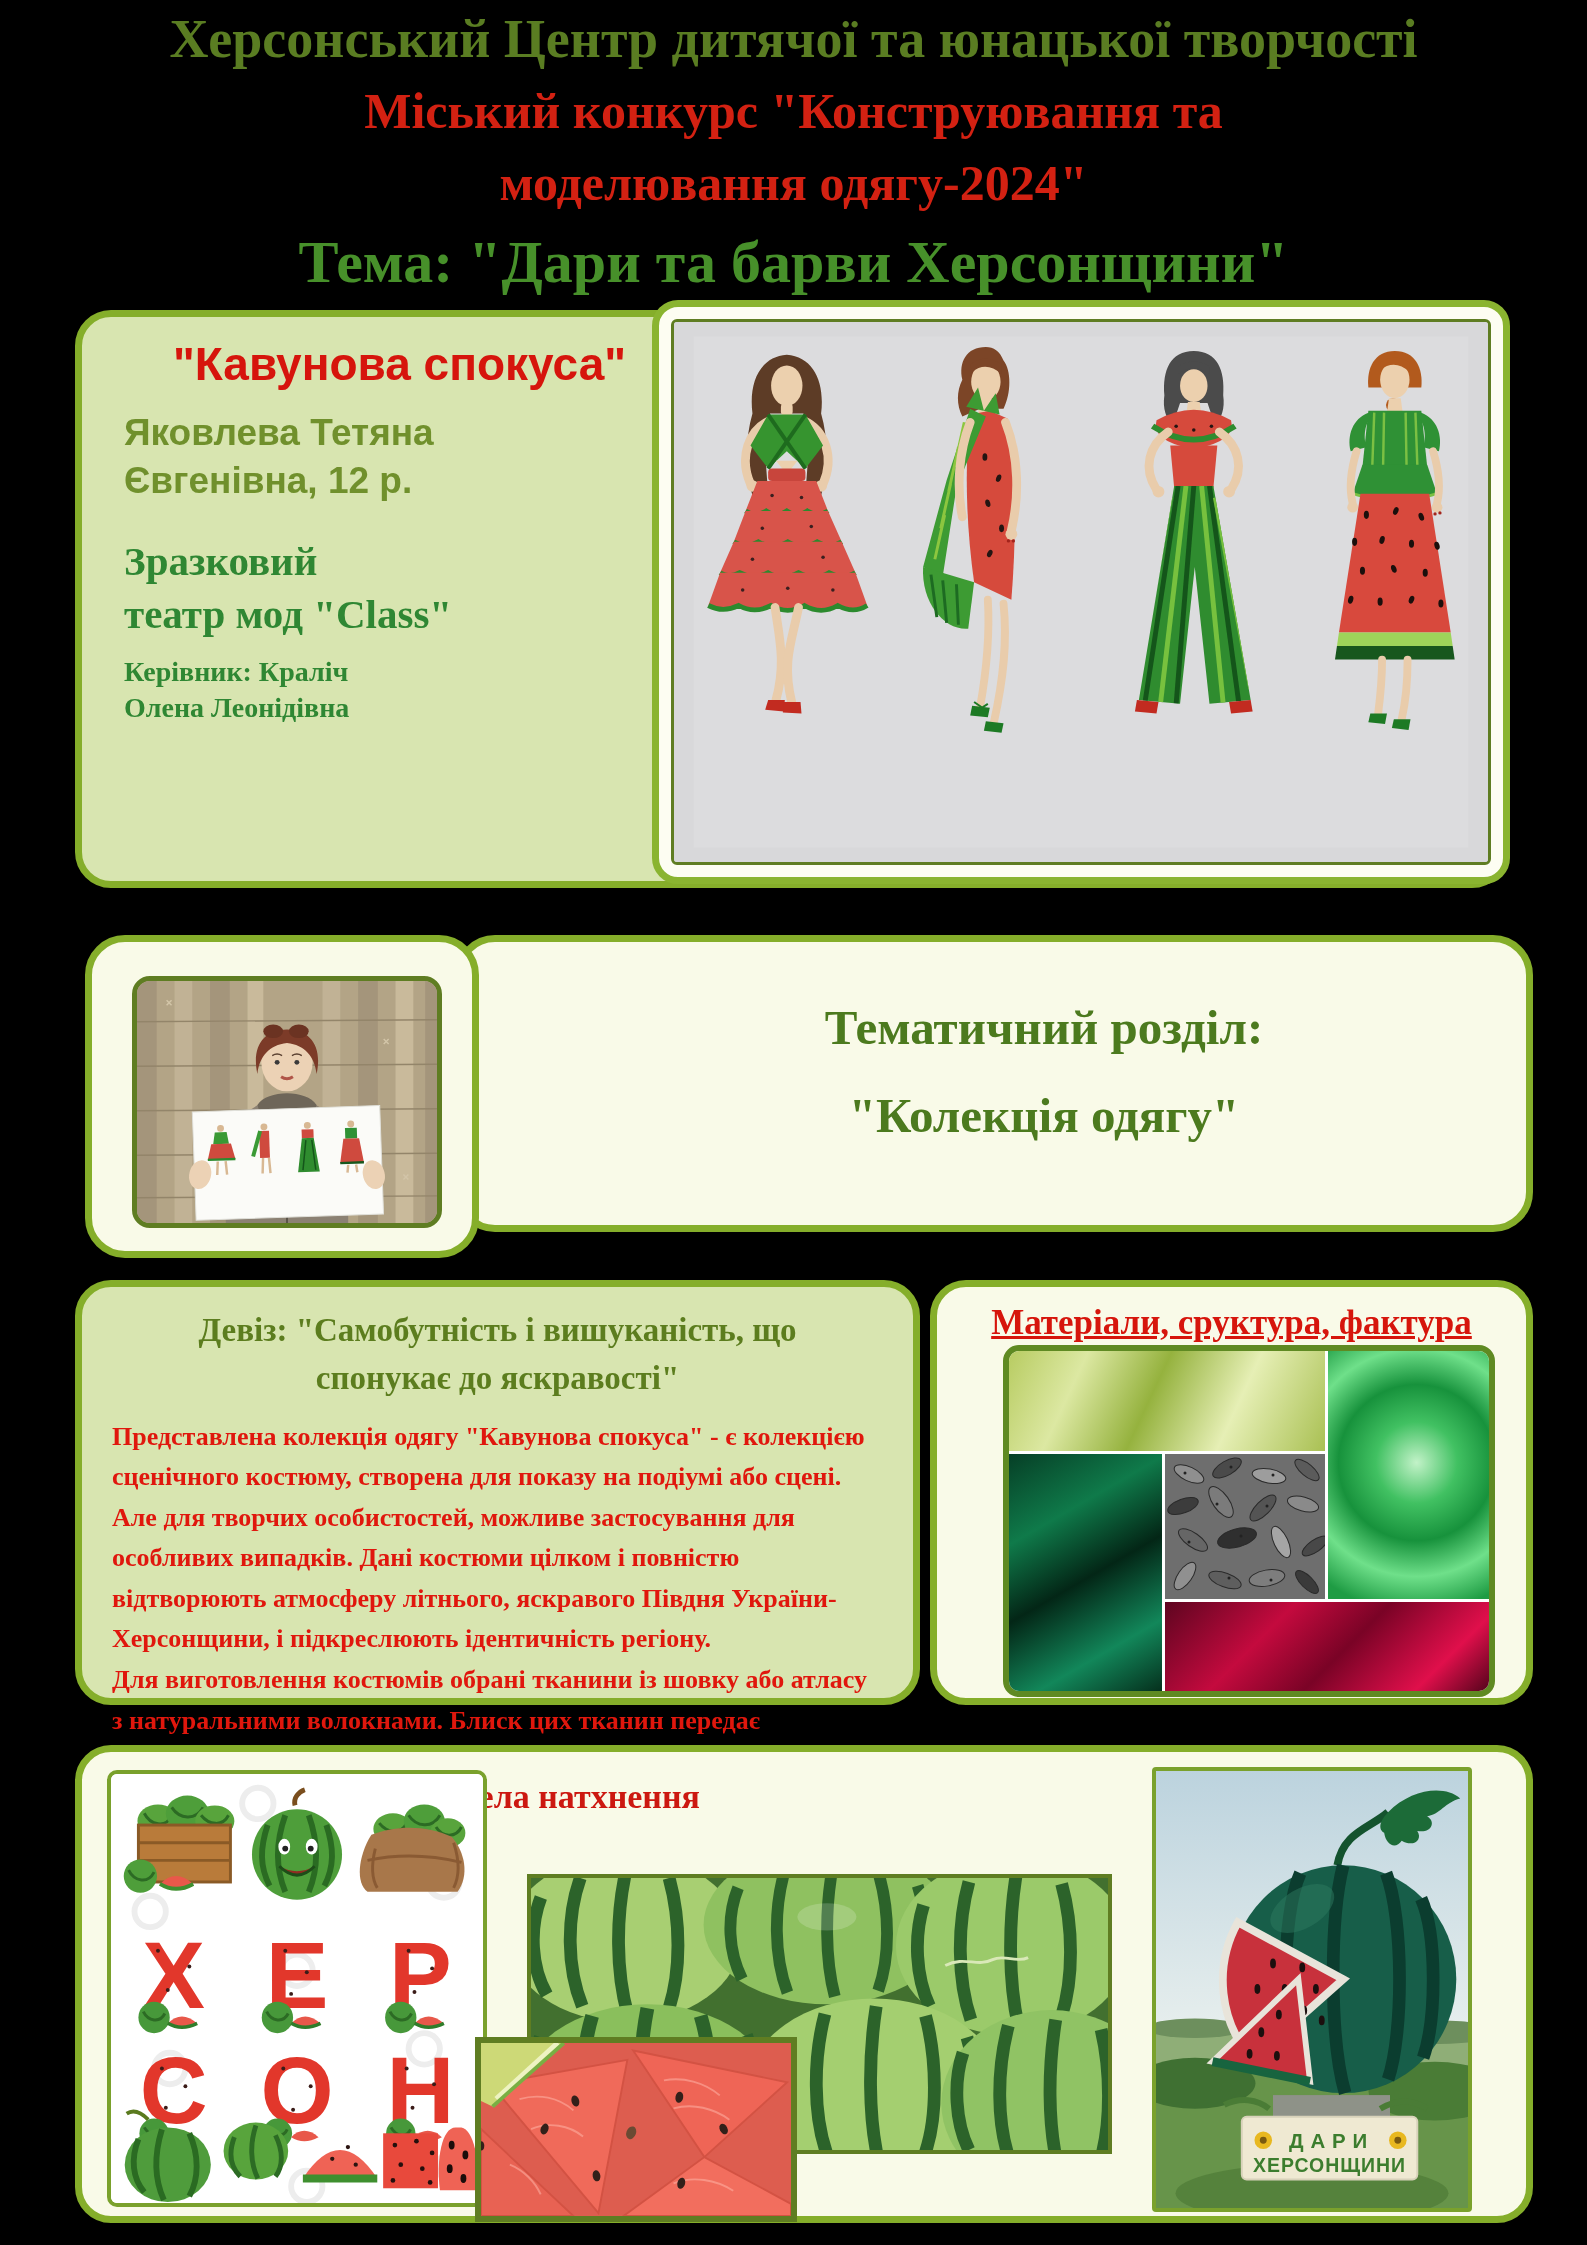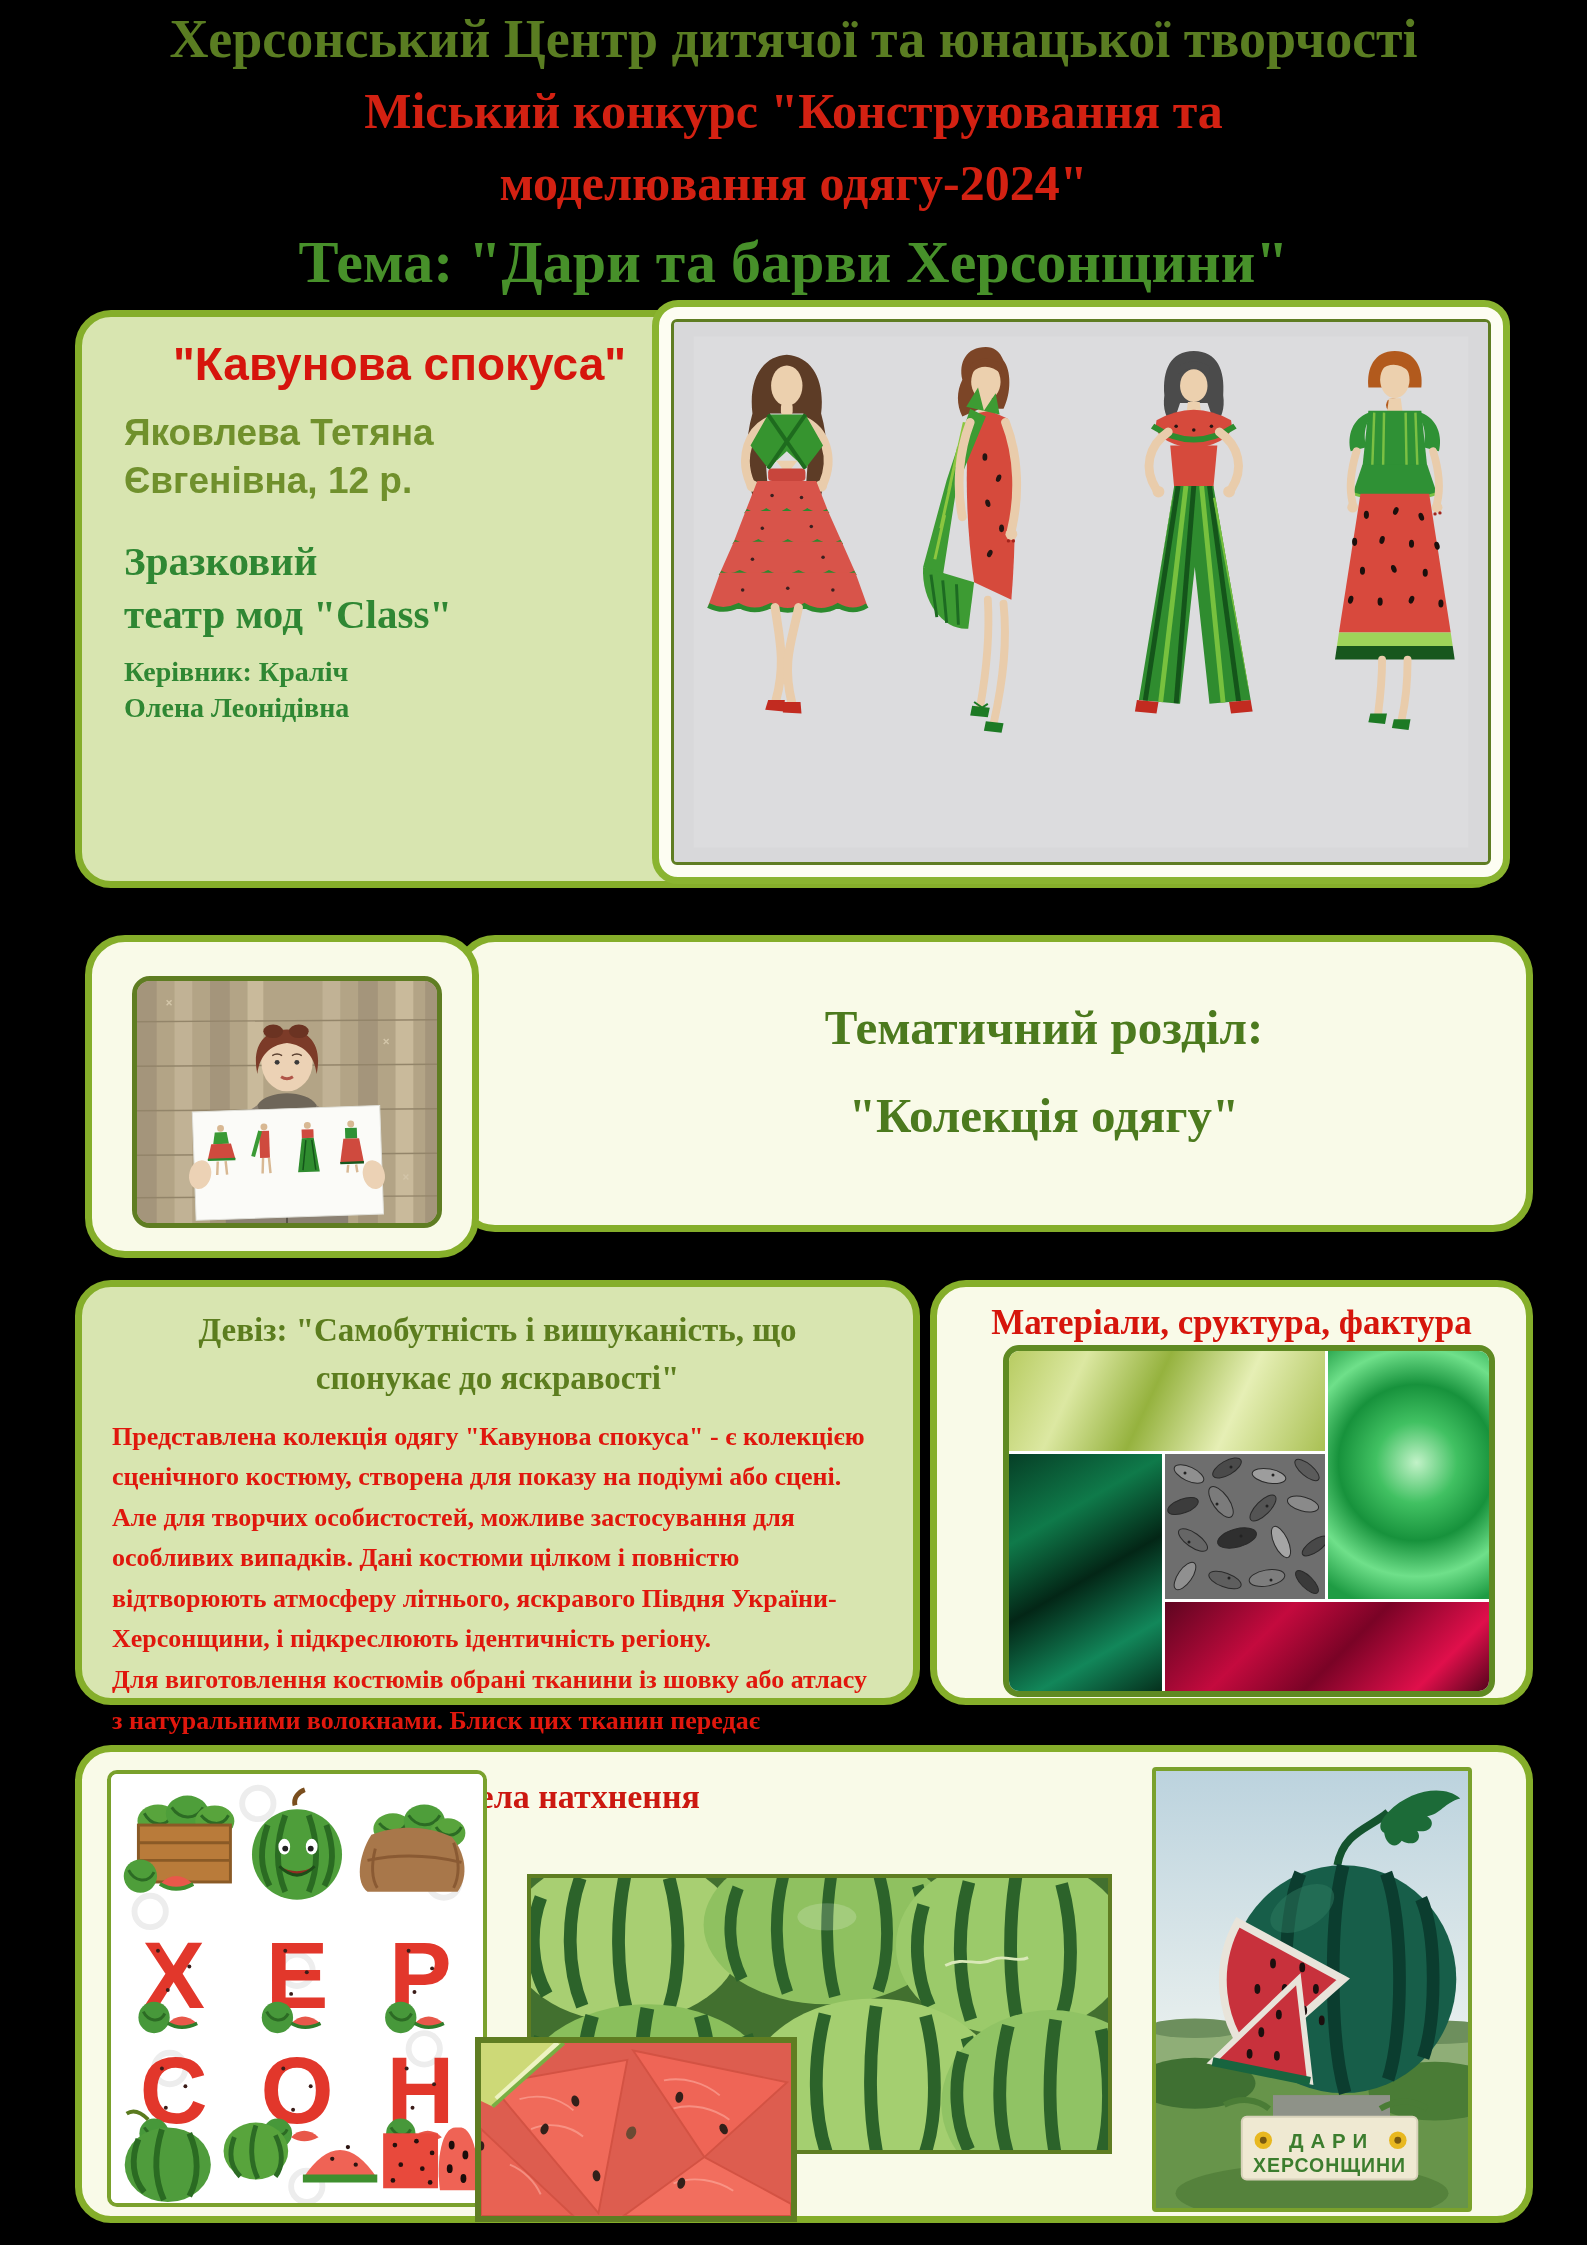--- a/index.html
+++ b/index.html
@@ -21,21 +21,21 @@
   .entry-leader{margin-top:12px;padding-left:12px;font-size:28px;font-weight:bold;color:#2f8733;line-height:1.3;}
   .sketch-card{position:absolute;left:652px;top:300px;width:858px;height:584px;background:#fdfdf2;
                border:7px solid #8ab430;border-radius:26px;padding:12px;box-sizing:border-box;z-index:5;}
   .sketch-inner{width:100%;height:100%;border:3px solid #5f7d22;border-radius:6px;background:#d8d8da;overflow:hidden;box-sizing:border-box;}
   
   .photo-frame{position:absolute;left:40px;top:34px;width:310px;height:252px;border:5px solid #5f7d22;border-radius:18px;overflow:hidden;box-sizing:border-box;background:#b3a486;}
   .section-title{padding:42px 20px 0 120px;text-align:center;font-size:49px;font-weight:bold;color:#4c7a1e;line-height:1.8;}
   
   .motto-title{margin:20px 46px 0 46px;text-align:center;font-size:33px;font-weight:bold;color:#5c7d1e;line-height:1.45;}
   .motto-body{margin:14px 30px 0 30px;font-size:26px;font-weight:bold;color:#e0170d;line-height:1.56;white-space:pre-line;}
-  .materials-title{margin-top:16px;text-align:center;font-size:35px;font-weight:bold;color:#d6150c;}
+  .materials-title{margin-top:16px;text-align:center;font-size:35px;font-weight:bold;color:#d6150c;text-decoration:underline;}
   .collage{position:absolute;left:66px;top:58px;width:492px;height:352px;border:6px solid #5f8a22;border-radius:16px;background:#ffffff;overflow:hidden;box-sizing:border-box;}
   .tile{position:absolute;}
   .tile.lightgreen{left:0;top:0;width:316px;height:100px;
      background:linear-gradient(115deg,#b8cc62 0%,#dce8a2 22%,#95b23e 45%,#e6efb5 70%,#a9c053 100%);}
   .tile.brightgreen{left:319px;top:0;width:161px;height:248px;
      background:radial-gradient(circle at 55% 45%,#c2f2c8 0%,#41c162 25%,#17923c 48%,#6fe08a 70%,#1f9c44 92%);}
   .tile.darkgreen{left:0;top:103px;width:153px;height:237px;
      background:linear-gradient(150deg,#063f26 0%,#0f7a4a 28%,#032616 52%,#12875a 78%,#05301d 100%);}
   .tile.sequins{left:156px;top:103px;width:160px;height:145px;}
   .tile.crimson{left:156px;top:251px;width:324px;height:89px;

